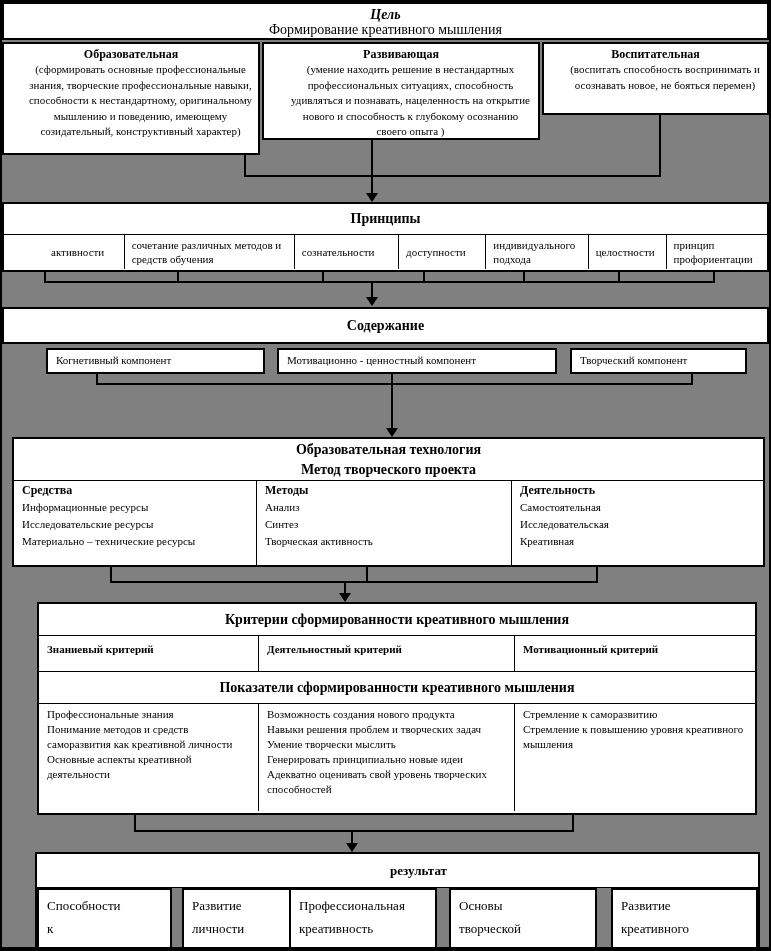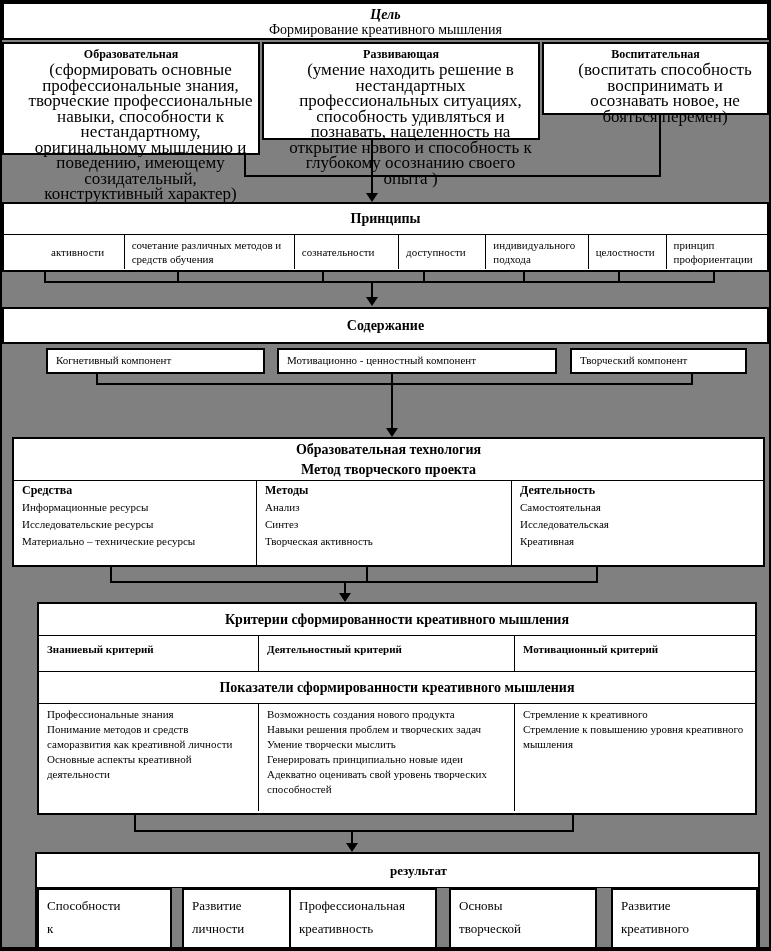--- a/index.html
+++ b/index.html
@@ -17,21 +17,21 @@
     border-left:6px solid transparent; border-right:6px solid transparent;
     border-top:9px solid #000; }
   .ctitle { font-weight:bold; font-size:14px; text-align:center; }
   
   .goal { left:0; top:0; width:767px; height:38px; text-align:center; }
   .goal .t { font-weight:bold; font-size:14px; line-height:17px; margin-top:2px;font-style:italic; }
   .goal .s { font-size:14px; line-height:14px; }
   
   .fn { text-align:center; padding:2px 4px; }
   .fn .t { font-weight:bold; font-size:12px; line-height:16px; }
-  .fn .b { font-size:17px; line-height:15.5px;margin-left:19px; }
+  .fn .b { font-size:11px; line-height:15.5px;margin-left:19px; }
   .fn1 { left:0; top:40px; width:258px; height:113px; }
   .fn2 { left:260px; top:40px; width:278px; height:98px; }
   .fn3 { left:540px; top:40px; width:227px; height:73px; }
   
   .principles { left:0; top:200px; width:767px; height:70px; }
   .principles .hdr { height:30px; line-height:30px; }
   .pcells { display:flex; height:35px; border-top:1px solid #000;padding-left:40px; }
   .pcell { font-size:11px; line-height:14px; padding:2px 4px 2px 7px;
            display:flex; align-items:center; border-left:1px solid #000; }
   .pcell:first-child { border-left:none; }
@@ -199,21 +199,21 @@
         <div>Основные аспекты креативной деятельности</div>
       </div>
       <div class="icell c2">
         <div>Возможность создания нового продукта</div>
         <div>Навыки решения проблем и творческих задач</div>
         <div>Умение творчески мыслить</div>
         <div>Генерировать принципиально новые идеи</div>
         <div>Адекватно оценивать свой уровень творческих способностей</div>
       </div>
       <div class="icell c3">
-        <div>Стремление к креативного</div>
+        <div>Стремление к саморазвитию</div>
         <div>Стремление к повышению уровня креативного мышления</div>
       </div>
     </div>
   </div>
 
   <div class="line" style="left:132px; top:811px; width:2px; height:19px;"></div>
   <div class="line" style="left:570px; top:811px; width:2px; height:19px;"></div>
   <div class="line" style="left:132px; top:828px; width:440px; height:2px;"></div>
   <div class="line" style="left:349px; top:828px; width:2px; height:14px;"></div>
   <div class="arrow-down" style="left:344px; top:841px;"></div>

